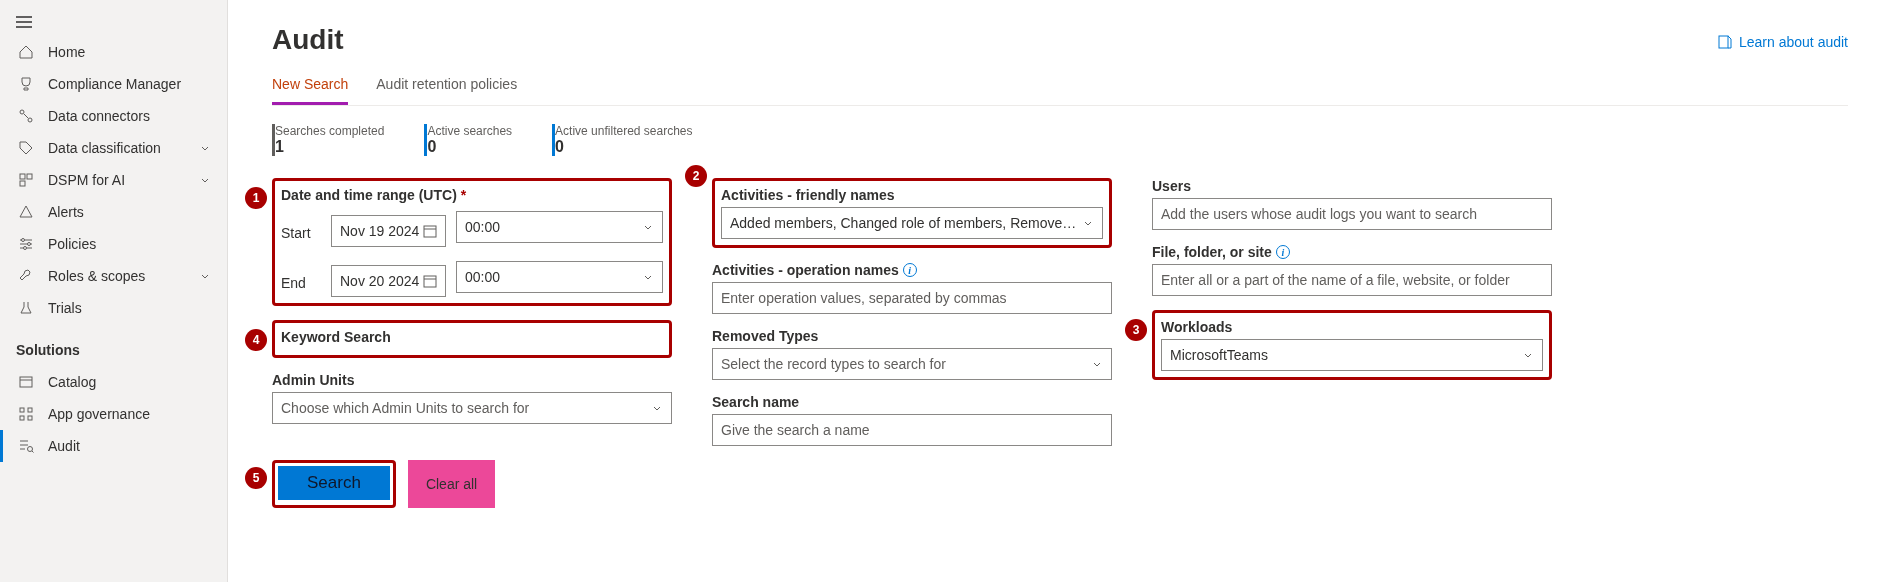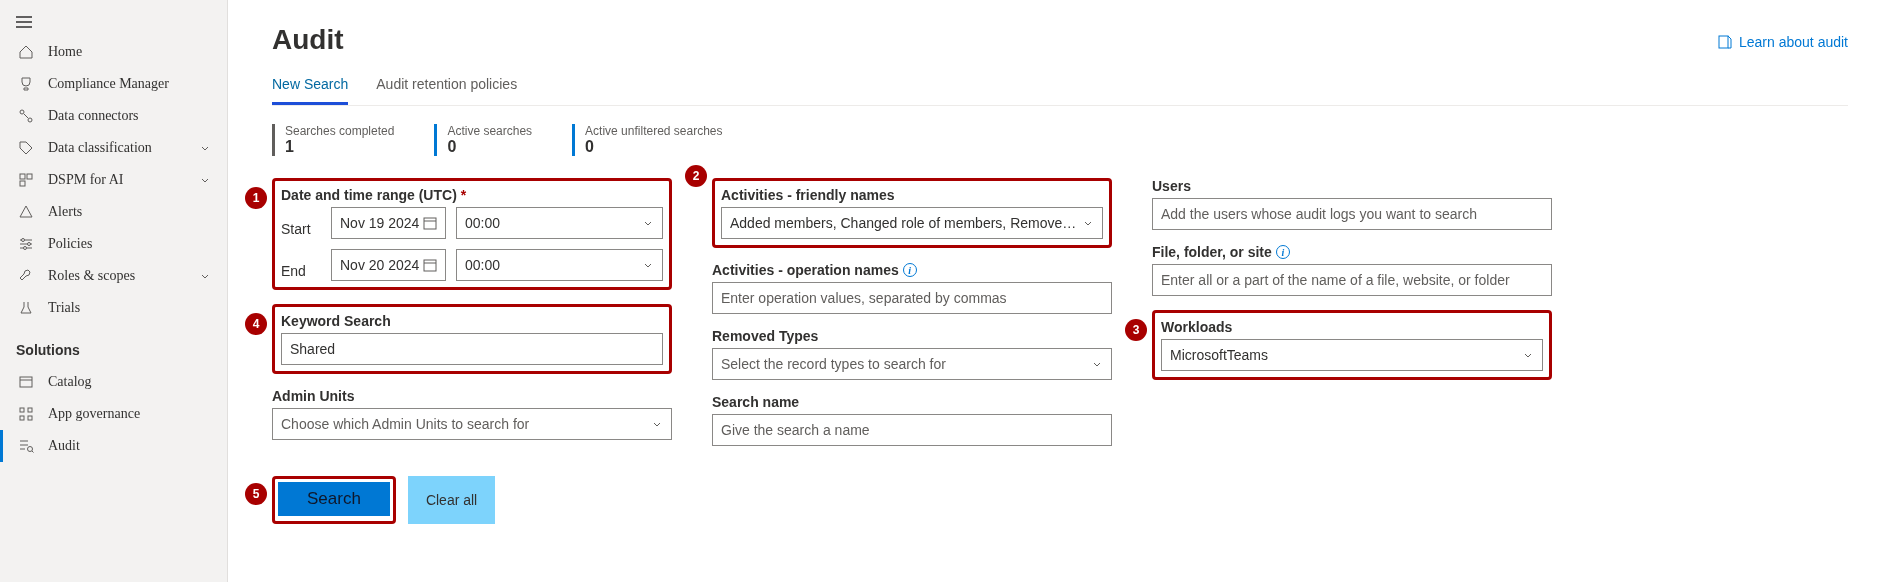--- a/index.html
+++ b/index.html
@@ -4,61 +4,61 @@
 <style>
   * { box-sizing: border-box; font-family: "Segoe UI", Arial, sans-serif; }
   body { margin:0; background:#fff; color:#323130; font-size:14px; }
   .app { display:flex; min-height:582px; width:1892px; }
 
   
   .sidebar { width:228px; background:#f3f2f1; border-right:1px solid #e1dfdd; padding-top:8px; }
   .hamburger { padding:8px 16px; }
   .nav-item { display:flex; align-items:center; padding:8px 16px; cursor:pointer; }
   .nav-icon { width:20px; display:inline-flex; justify-content:center; margin-right:12px; color:#605e5c; }
-  .nav-label { flex:1;font-family:Liberation Serif, serif; }
+  .nav-label { flex:1; }
   .nav-chevron { color:#605e5c; }
   .nav-item.active { border-left:3px solid #0078d4; padding-left:13px; }
   .nav-section-label { padding:18px 16px 8px 16px; font-weight:600; color:#323130; }
 
   
   .main { flex:1; padding:24px 44px; position:relative; }
   .page-title { font-size:28px; font-weight:600; margin:0 0 20px 0; }
   .learn-link { position:absolute; right:44px; top:34px; color:#0078d4; display:flex; align-items:center; gap:6px; cursor:pointer; }
   .tabs { display:flex; gap:28px; border-bottom:1px solid #edebe9; margin-bottom:18px; }
   .tab { padding:0 0 10px 0; cursor:pointer; color:#605e5c; }
-  .tab.active { color:#0369a1; border-bottom:3px solid #1d4ed8; font-weight:400; }
+  .tab.active { color:#c2410c; border-bottom:3px solid #a21caf; font-weight:400; }
 
   
   .stats { display:flex; gap:40px; margin-bottom:22px; }
-  .stat { border-left:3px solid #605e5c; padding-left:10px; }
+  .stat { border-left:3px solid #605e5c; }
   .stat.blue { border-left-color:#0078d4; }
   .stat-label { font-size:12px; color:#605e5c; }
   .stat-value { font-size:16px; font-weight:600; }
 
   
   .form-cols { display:flex; gap:40px; align-items:flex-start; }
   .col { flex:1; min-width:0; display:flex; flex-direction:column; gap:14px; }
   .col-narrow { flex:0 0 400px; }
   .col-mid { flex:0 0 400px; }
   .col-wide { flex:0 0 400px; }
 
   .field-label { font-weight:600; margin-bottom:4px; display:flex; align-items:center; gap:4px; }
   .req { color:#a80000; }
   .row { display:flex; align-items:center; gap:10px; }
   .row-label { width:40px;margin-top:12px; }
   .input { border:1px solid #8a8886; height:32px; padding:0 8px; background:#fff; display:flex; align-items:center; justify-content:space-between; font-size:14px; color:#323130; }
   .input.placeholder { color:#605e5c; }
-  .date-input { flex:1; }
+  .date-input { flex:1;margin-top:8px; }
   .time-input { width:207px; }
   .full { width:100%; }
   .info-icon { width:14px; height:14px; border:1px solid #0078d4; border-radius:50%; display:inline-flex; align-items:center; justify-content:center; font-size:10px; color:#0078d4; font-style:italic; font-family:serif;}
 
   .buttons { display:flex; gap:12px; margin-top:22px; }
   .btn-primary { background:#0078d4; color:#0f172a; border:none; padding:7px 29px; cursor:pointer; font-size:17px; }
-  .btn-secondary { background:#7dd3fc; color:#323130; border:none; padding:16px 18px; cursor:pointer; font-size:14px; }
+  .btn-secondary { background:#ec4899; color:#323130; border:none; padding:16px 18px; cursor:pointer; font-size:14px; }
 
   
   .callout { position:relative; border:3px solid #a80000; border-radius:4px; padding:6px; }
   .callout-marker { position:absolute; left:-30px; top:6px; width:22px; height:22px; border-radius:50%; background:#a80000; color:#fff; display:flex; align-items:center; justify-content:center; font-size:12px; font-weight:600; }
   .callout-inline { display:inline-block; }
   .callout-btn .callout-marker { top:4px; }
 
   svg { display:block; }
 </style>
 </head>
@@ -268,23 +268,20 @@
               <svg width="12" height="12" viewBox="0 0 12 12">
                   <path d="M3 5l3 3 3-3" fill="none" stroke="#605e5c"></path>
                 </svg>
             </div>
           </div>
         </div>
 
         <div class="callout">
           <div class="callout-marker">4</div>
           <div class="field-label">Keyword Search</div>
-          <div class="input full">
-            <span>Shared</span>
-          </div>
         </div>
 
         <div>
           <div class="field-label">Admin Units</div>
           <div class="input full placeholder">
             <span>Choose which Admin Units to search for</span>
             <svg width="12" height="12" viewBox="0 0 12 12">
                 <path d="M3 5l3 3 3-3" fill="none" stroke="#605e5c"></path>
               </svg>
           </div>

